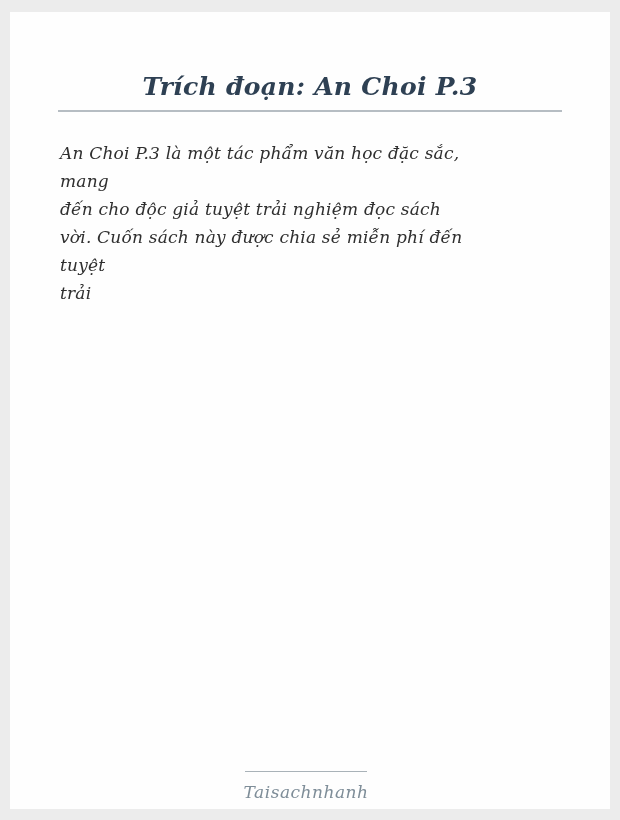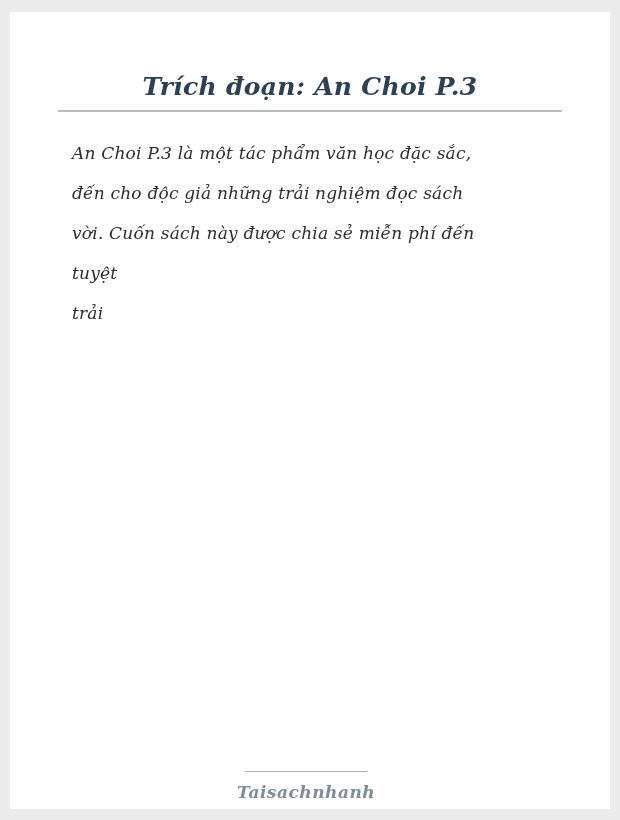--- a/index.html
+++ b/index.html
@@ -43,31 +43,30 @@
     margin: 9px 48px 0 48px;
   }
   .excerpt {
     margin: 27px 48px 0 50px;
     font-family: "DejaVu Serif", "Liberation Serif", serif;
     font-style: italic;
     font-size: 17px;
     color: #2f2f2f;
   }
   .excerpt p {
-    margin: 12px;
+    margin: 0;
     line-height: 28px;
     letter-spacing: 0.2px;
   }
   .footer {
     position: absolute;
     left: 0;
     right: 8px;
     bottom: 7px;
     text-align: center;
-    font-weight: bold;
   }
   .footer-divider {
     border: none;
     border-top: 1px solid #a9b2b8;
     width: 122px;
     margin: 0 auto 10px auto;
   }
   .footer-brand {
     font-family: "DejaVu Serif", "Liberation Serif", serif;
     font-style: italic;
@@ -81,21 +80,22 @@
 
 <div class="canvas">
   <div class="page">
 
     <h1 class="title">Trích đoạn: An Choi P.3</h1>
 
     <hr class="title-divider">
 
     <div class="excerpt">
       <p>An Choi P.3 là một tác phẩm văn học đặc sắc,</p>
-      <p>đến cho độc giả những trải nghiệm đọc sách</p>
+      <p>mang</p>
+      <p>đến cho độc giả tuyệt trải nghiệm đọc sách</p>
       <p>vời. Cuốn sách này được chia sẻ miễn phí đến</p>
       <p>tuyệt</p>
       <p>trải</p>
     </div>
 
     <div class="footer">
       <hr class="footer-divider">
       <div class="footer-brand">Taisachnhanh</div>
     </div>
 

